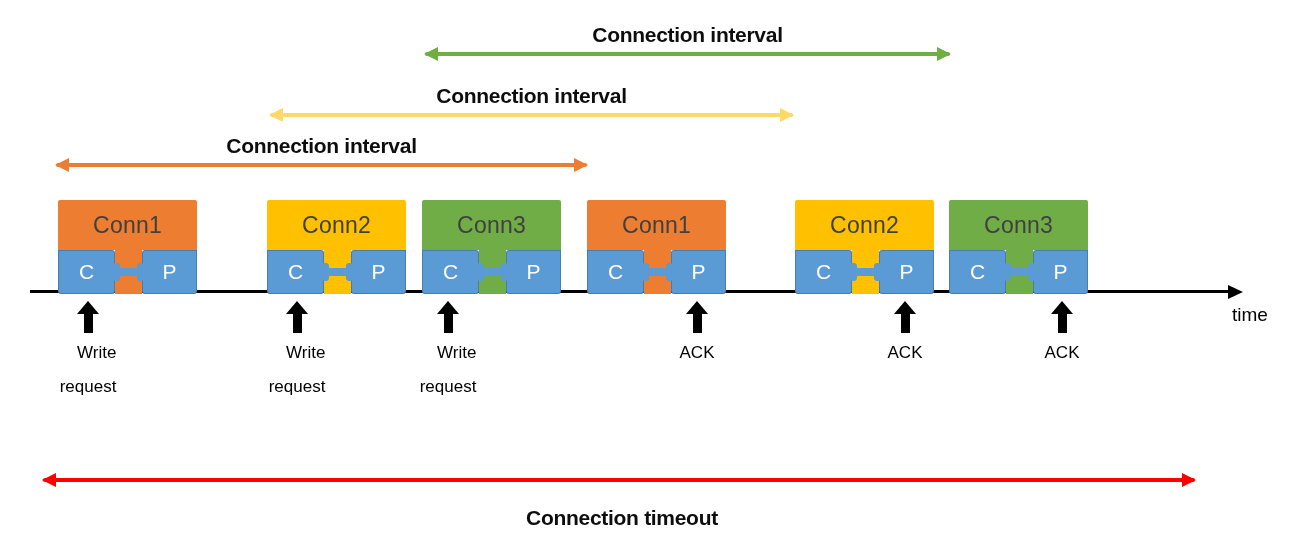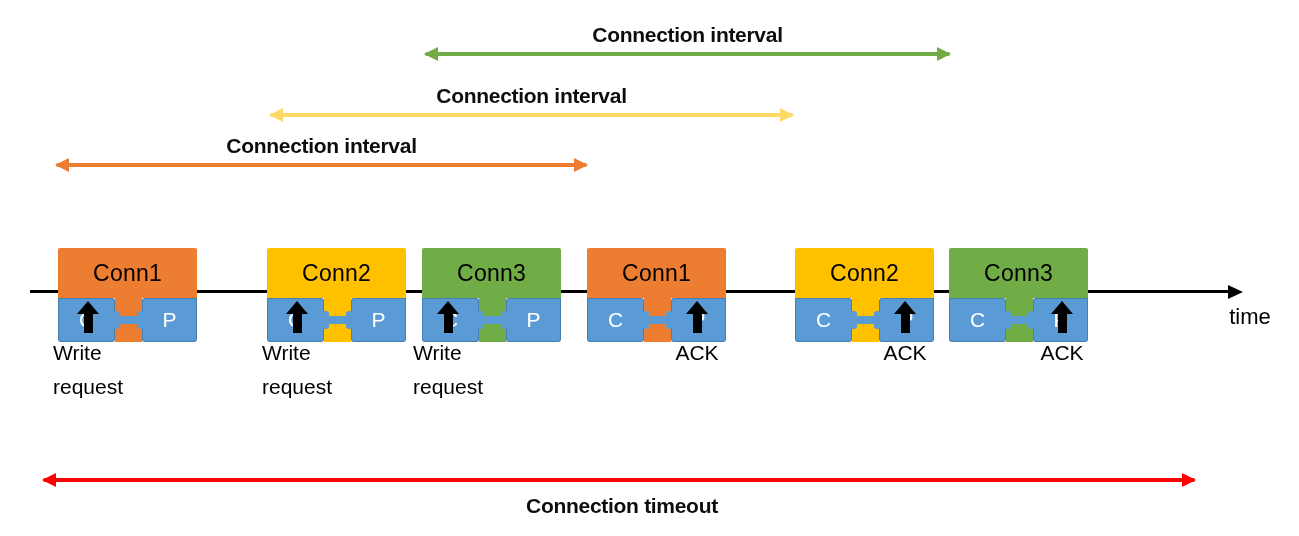--- a/index.html
+++ b/index.html
@@ -14,63 +14,63 @@
   .c-yellow{--c:#FFD966;}
   .c-red   {--c:#FF0000;}
 
   
   .harrow{position:absolute;height:4px;background:var(--c);border-radius:2px;}
   .harrow .head{position:absolute;width:0;height:0;top:50%;transform:translateY(-50%);}
   .harrow .head.l{left:-1px;border-top:7px solid transparent;border-bottom:7px solid transparent;border-right:14px solid var(--c);}
   .harrow .head.r{right:-1px;border-top:7px solid transparent;border-bottom:7px solid transparent;border-left:14px solid var(--c);}
   .harrow .lbl{
     position:absolute;bottom:9px;left:50%;transform:translateX(-50%);
-    white-space:nowrap;font-size:21px;font-weight:600;letter-spacing:-0.3px;color:#0d0d0d;
+    white-space:nowrap;font-size:21px;font-weight:600;letter-spacing:-0.3px;color:#0d0d0d;margin-top:12px;
   }
   .harrow .lbl.below{bottom:auto;top:16px;}
   #arrow-green {left:425px;top:52px;width:525px;}
   #arrow-yellow{left:270px;top:113px;width:523px;}
   #arrow-orange{left:56px;top:163px;width:531px;}
   #arrow-red   {left:43px;top:478px;width:1152px;text-decoration:underline;}
   #arrow-red .lbl{transform:translateX(-50%) translateX(3px);}
 
   
   #axis{position:absolute;left:30px;top:290px;width:1198px;height:3px;background:#000;z-index:1;}
   #axis-head{position:absolute;left:1228px;top:284.5px;width:0;height:0;z-index:1;
     border-top:7px solid transparent;border-bottom:7px solid transparent;border-left:15px solid #000;}
-  #time-lbl{position:absolute;left:1250px;top:304px;transform:translateX(-50%);font-size:22px;}
+  #time-lbl{position:absolute;left:1250px;top:304px;transform:translateX(-50%);font-size:19px;}
 
   
   .block{position:absolute;top:200px;width:139px;height:94px;z-index:2;}
   .block.b1{left:58px;} .block.b2{left:267px;} .block.b3{left:422px;}
   .block.b4{left:587px;} .block.b5{left:795px;} .block.b6{left:949px;}
   .block-top{height:50px;background:var(--c);border-radius:2px 2px 0 0;
     display:flex;align-items:center;justify-content:center;
-    color:#000000;font-size:23px;letter-spacing:0.2px;margin-top:48px;}
+    color:#404040;font-size:23px;letter-spacing:0.2px;}
   .block-bottom{height:44px;display:flex;}
   .node{background:#5B9BD5;border:1px solid rgba(47,90,130,0.45);box-sizing:border-box;border-radius:3px;
     display:flex;align-items:center;justify-content:center;color:#fff;font-size:21px;}
   .node.cn{width:57px;border-top-left-radius:0;}
   .node.pn{width:55px;border-top-right-radius:0;}
   .link{width:27px;position:relative;background:var(--c);}
   .link .bar{position:absolute;left:-2px;right:-2px;top:18px;height:8px;background:#5B9BD5;}
   .link .nub{position:absolute;top:13px;width:7px;height:18px;background:#5B9BD5;border-radius:3px;}
   .link .nub.l{left:-2px;} .link .nub.r{right:-2px;}
 
   
   .uparr{position:absolute;top:301px;transform:translateX(-50%);z-index:3;
     display:flex;flex-direction:column;align-items:center;}
   .uparr .tri{width:0;height:0;border-left:11px solid transparent;border-right:11px solid transparent;border-bottom:13px solid #000;}
   .uparr .shaft{width:9px;height:19px;background:#000;}
   .x1{left:88px;} .x2{left:297px;} .x3{left:448px;}
   .x4{left:697px;} .x5{left:905px;} .x6{left:1062px;}
 
   
   .evt-lbl{position:absolute;top:336px;transform:translateX(-50%);
-    text-align:left;font-size:21px;line-height:34px;white-space:nowrap;}
+    text-align:right;font-size:17px;line-height:34px;white-space:nowrap;}
 </style>
 </head>
 <body>
 
 <div id="canvas">
 
   <div id="arrow-green" class="harrow c-green">
     <span class="head l"></span>
     <span class="head r"></span>
     <div class="lbl">Connection interval</div>

